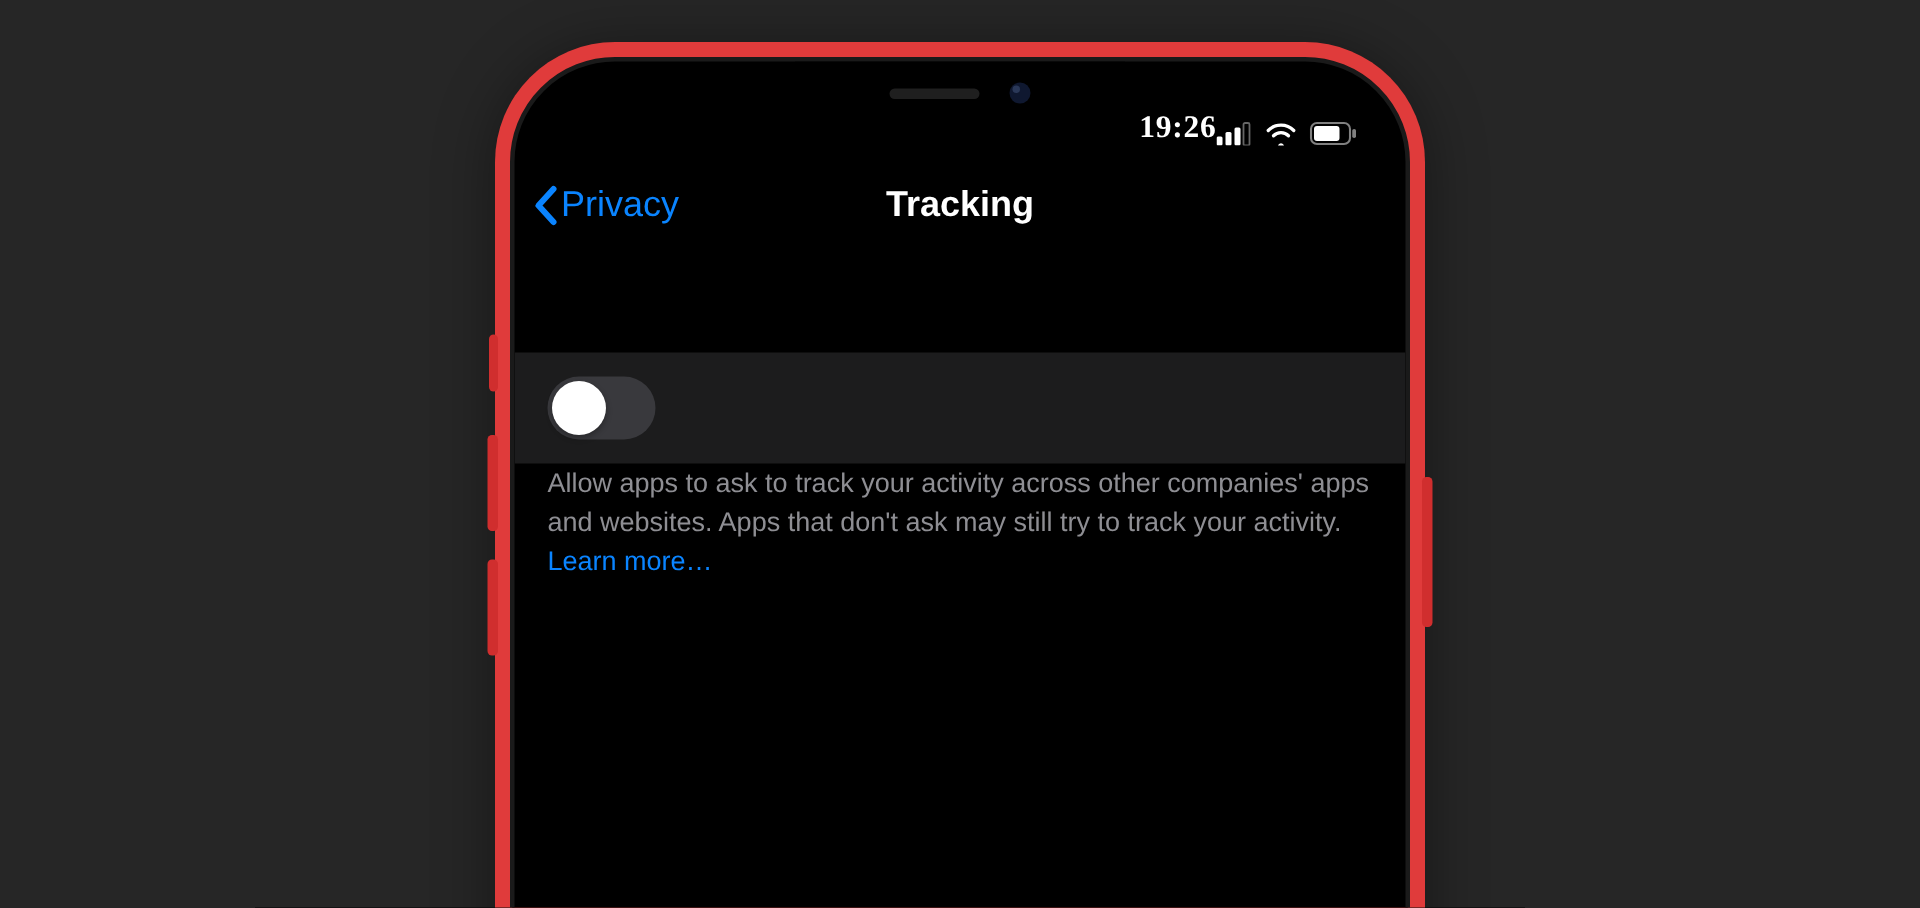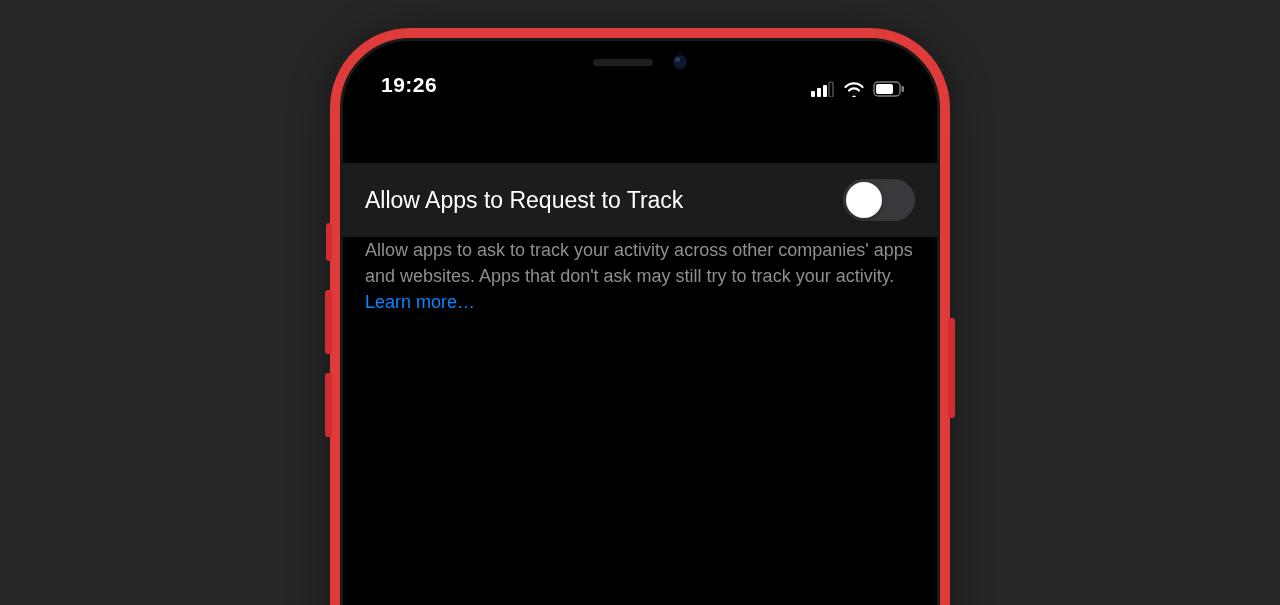--- a/index.html
+++ b/index.html
@@ -113,24 +113,25 @@
       width: 5px;
       height: 5px;
       background: #2a3858;
       border-radius: 50%;
     }
     
     .status-bar {
       position: relative;
       height: 60px;
       display: flex;
-      justify-content: space-between;
+      justify-content: flex-end;
       align-items: flex-end;
       padding: 12px 32px 4px 38px;
       color: #fff;
+      font-family: Liberation Serif, serif;
     }
     
     .status-time {
       font-size: 21px;
       font-weight: 600;
       letter-spacing: 0.5px;
     }
     
     .status-icons {
       display: flex;
@@ -247,24 +248,32 @@
           <path d="M2.5 6 a12 12 0 0 1 17 0" stroke="#fff" stroke-width="2.2" fill="none" stroke-linecap="round"></path>
         </svg>
         <svg width="32" height="16" viewBox="0 0 32 16">
           <rect x="1" y="1" width="26" height="14" rx="4" stroke="#fff" stroke-width="1.4" fill="none" opacity="0.5"></rect>
           <rect x="3" y="3" width="17" height="10" rx="2" fill="#fff"></rect>
           <rect x="28.5" y="5" width="2.5" height="6" rx="1.2" fill="#fff" opacity="0.5"></rect>
         </svg>
       </div>
     </div>
 
+    <div class="nav-bar">
+      <div class="back-button">
+        <svg width="17" height="28" viewBox="0 0 17 28">
+          <path d="M14 3 L4 14 L14 25" stroke="#0a84ff" stroke-width="4" fill="none" stroke-linecap="round" stroke-linejoin="round"></path>
+        </svg>
+        <span>Privacy</span>
+      </div>
+      <div class="nav-title">Tracking</div>
+    </div>
 
     <div class="content">
       <div class="setting-row">
-        <div class="setting-label">Allow Apps to Request to Track</div>
         <div class="toggle">
           <div class="toggle-knob"></div>
         </div>
       </div>
       <div class="footer-text">
         <span>Allow apps to ask to track your activity across other companies' apps and websites. Apps that don't ask may still try to track your activity. </span><span class="learn-more">Learn more…</span>
       </div>
     </div>
 
   </div>

